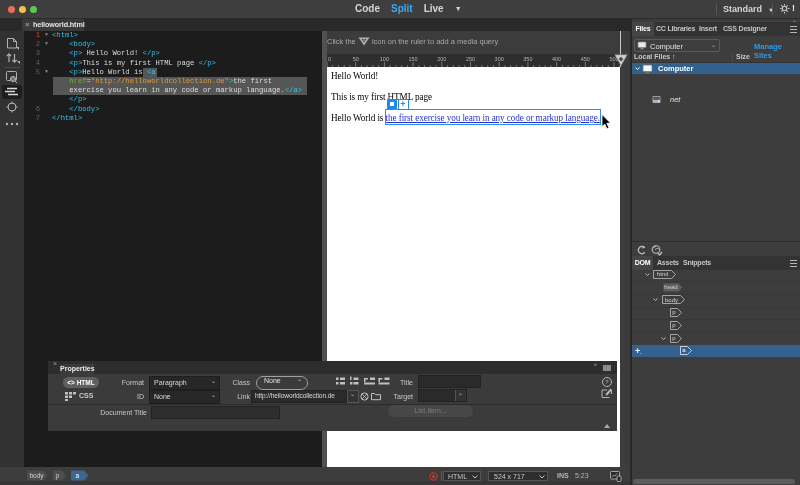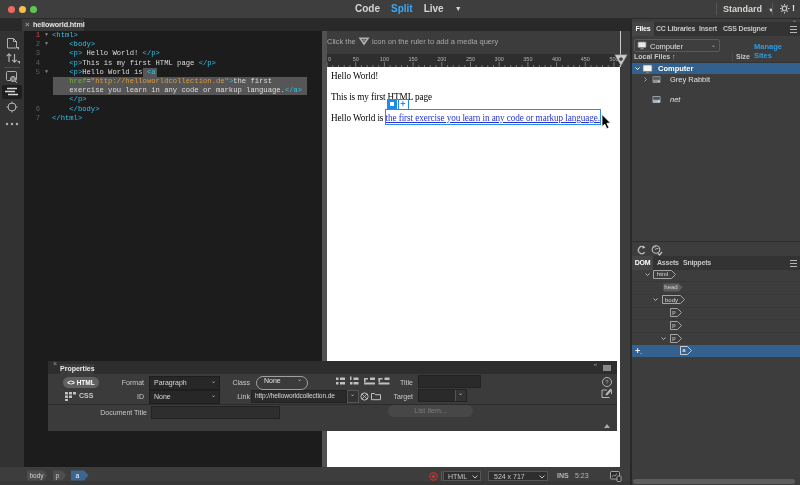--- a/index.html
+++ b/index.html
@@ -262,33 +262,20 @@
     <div style="position:absolute;left:0px;top:45px;width:168px;height:10.6px;background:#31618c;">
       <svg width="5" height="3.5" style="position:absolute;left:3px;top:3.5px;">
           <path d="M0.5,0.5 l2,2 l2,-2" fill="none" stroke="#fff" stroke-width="1"></path>
         </svg>
       <svg width="11" height="10" style="position:absolute;left:10px;top:0.5px;">
           <rect x="1" y="1" width="9" height="6.5" rx="0.8" fill="#f4f4f4" stroke="#777" stroke-width="0.8"></rect>
           <rect x="4" y="8" width="3" height="1.5" fill="#777"></rect>
         </svg>
       <span style="position:absolute;left:26px;top:1px;font-size:7.5px;font-weight:bold;color:#fff;">Computer</span>
     </div>
-    <div class="frow" style="top:56.1px;">
-        <span class="fx">
-          <svg width="3.5" height="5">
-            <path d="M0.5,0.5 l2,2 l-2,2" fill="none" stroke="#b5b5b5" stroke-width="0.9"></path>
-          </svg>
-        </span>
-      <svg class="fic" width="9" height="9">
-          <rect x="0.5" y="1" width="8" height="7" rx="1" fill="#8f9499"></rect>
-          <rect x="1.2" y="1.8" width="6.6" height="3" fill="#565b61"></rect>
-          <circle cx="6.8" cy="6.3" r="0.8" fill="#e8e8e8"></circle>
-        </svg>
-      <span class="ft">Grey Rabbit</span>
-      </div>
     <div class="frow" style="top:76.2px;font-style:italic;">
       <svg class="fic" width="9" height="9">
           <rect x="0.5" y="1" width="8" height="7" rx="1" fill="#aab2ba"></rect>
           <rect x="1.2" y="1.8" width="6.6" height="3" fill="#4e545b"></rect>
           <circle cx="6.8" cy="6.3" r="0.8" fill="#fff"></circle>
         </svg>
       <span class="ft">net</span>
       </div>
 
     <div style="position:absolute;left:0;top:223px;width:168px;height:16px;border-top:1px solid #2e2e2e;">

